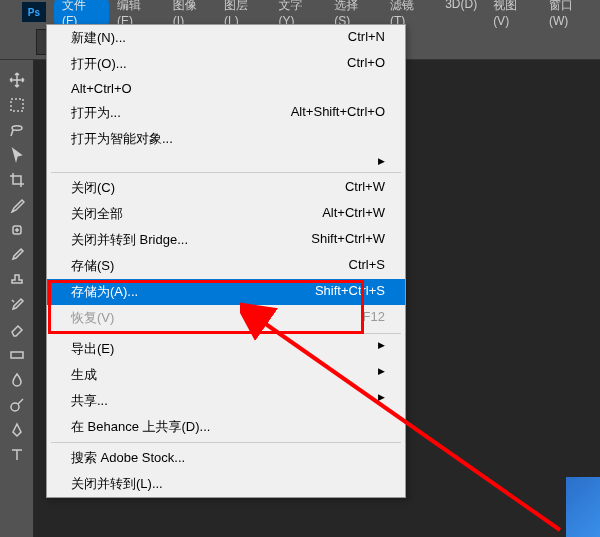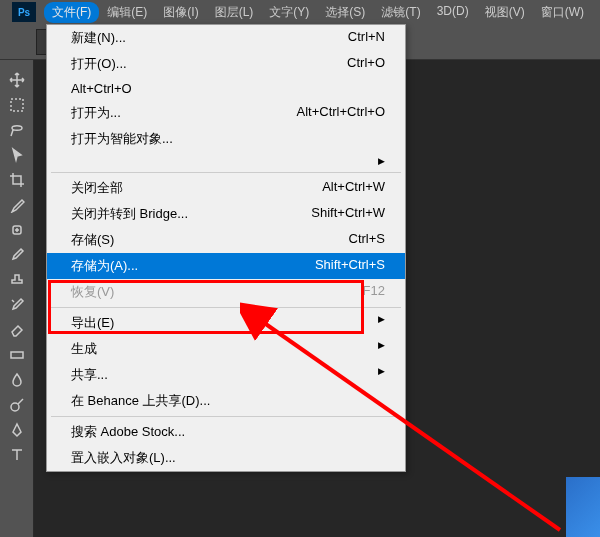--- a/index.html
+++ b/index.html
@@ -1,17 +1,17 @@
 <!DOCTYPE html>
 <html><head>
   <meta charset="utf-8">
   <style>
     * { margin: 0; padding: 0; box-sizing: border-box; font-family: "Microsoft YaHei", sans-serif; }
     body { width: 600px; height: 537px; background: #535353; overflow: hidden; position: relative; }
-    .menubar { display: flex; height: 24px; background: #535353; align-items: center; padding-left: 12px; }
+    .menubar { display: flex; height: 24px; background: #535353; align-items: center; padding-left: 22px; }
     .app-icon { width: 24px; height: 20px; background: #001e36; color: #31a8ff; display: flex; align-items: center; justify-content: center; font-size: 10px; font-weight: bold; margin-right: 8px; }
     .menu-item { padding: 2px 8px; color: #ccc; font-size: 12px; cursor: pointer; }
     .menu-item.active { background: #0078d7; color: #e5e5e5; border-radius: 9px; }
     .options-bar { height: 36px; background: #535353; display: flex; align-items: center; padding-left: 36px; gap: 10px; border-bottom: 1px solid #333; }
     .opt-icon { width: 26px; height: 26px; background: #3a3a3a; border: 1px solid #222; }
     .opt-label { color: #ccc; font-size: 12px; }
     .opt-select { background: #3a3a3a; color: #ccc; border: 1px solid #222; font-size: 12px; padding: 2px 18px 2px 8px; }
     .opt-label2 { color: #86efac; font-size: 12px; margin-left: 16px; text-align: center; }
     .workspace { display: flex; height: calc(100% - 60px); }
     .toolbar { width: 34px; background: #535353; display: flex; flex-direction: column; align-items: center; padding-top: 8px; gap: 1px; border-right: 1px solid #2a2a2a; }
@@ -149,29 +149,33 @@
     </div>
     <div class="dd-item">
       <span>打开(O)...</span>
       <span>Ctrl+O</span>
     </div>
     <div class="dd-item">
       <span>Alt+Ctrl+O</span>
     </div>
     <div class="dd-item">
       <span>打开为...</span>
-      <span>Alt+Ctrl+Ctrl+O</span>
+      <span>Alt+Shift+Ctrl+O</span>
     </div>
     <div class="dd-item">
       <span>打开为智能对象...</span>
     </div>
     <div class="dd-item">
       <span class="dd-arrow" style="font-size: 9px;">▶</span>
     </div>
     <div class="dd-sep"></div>
+    <div class="dd-item">
+      <span>关闭(C)</span>
+      <span>Ctrl+W</span>
+    </div>
     <div class="dd-item">
       <span>关闭全部</span>
       <span>Alt+Ctrl+W</span>
     </div>
     <div class="dd-item">
       <span>关闭并转到 Bridge...</span>
       <span>Shift+Ctrl+W</span>
     </div>
     <div class="dd-item">
       <span>存储(S)</span>
@@ -199,21 +203,21 @@
       <span class="dd-arrow" style="font-size: 9px;">▶</span>
     </div>
     <div class="dd-item">
       <span>在 Behance 上共享(D)...</span>
     </div>
     <div class="dd-sep"></div>
     <div class="dd-item">
       <span>搜索 Adobe Stock...</span>
     </div>
     <div class="dd-item">
-      <span>置入嵌入对象(L)...</span>
+      <span>关闭并转到(L)...</span>
     </div>
   </div>
 
 <div class="red-box" style="top:280px; left:48px; width:316px; height:54px;"></div>
 
 <svg class="red-arrow" style="top:300px; left:240px; width:330px; height:240px;">
   <defs>
       <marker id="ah" markerWidth="10" markerHeight="10" refX="2" refY="5" orient="auto">
         <path d="M0 0L10 5L0 10z" fill="#ff0000"></path>
       </marker>

